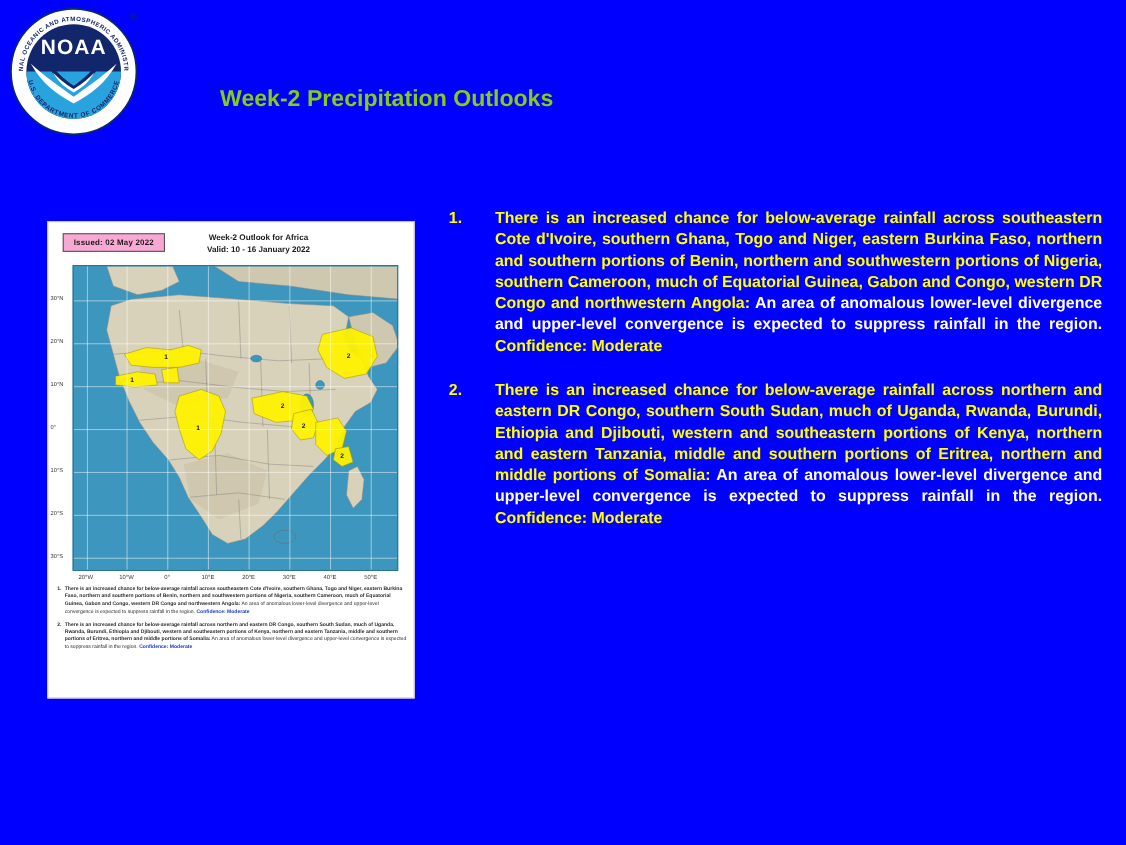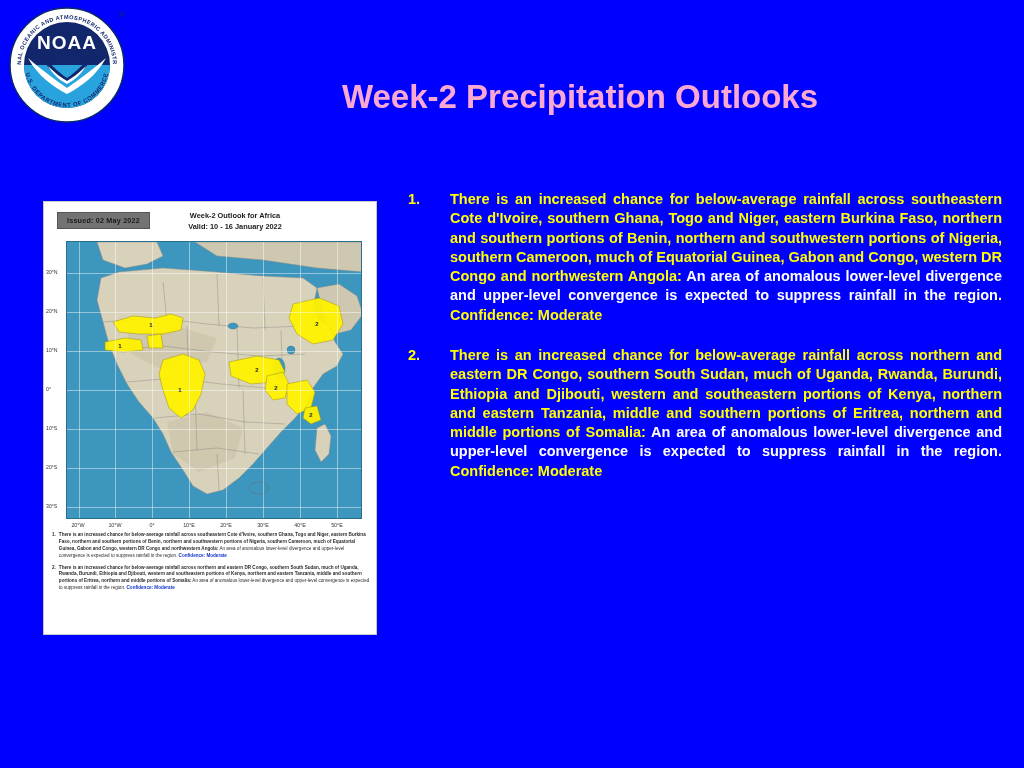--- a/index.html
+++ b/index.html
@@ -11,22 +11,22 @@
   }
   #slide { position: relative; width: 1024px; height: 768px; background: #0000ff; }
 
   
   .noaa-logo { position: absolute; left: 4px; top: 2px; width: 126px; height: 126px; }
   .noaa-logo svg { display: block; width: 126px; height: 126px; }
 
   
   .slide-title {
     position: absolute; left: 200px; top: 78px; width: 760px;
-    text-align: center;
-    font-size: 33px; font-weight: bold; color: #f9a8d4;
+    text-align: left;
+    font-size: 21px; font-weight: bold; color: #84cc16;
     letter-spacing: 0px; white-space: nowrap;
   }
 
   
   .date-subtitle {
     position: absolute; left: 118px; top: 170px;
     font-size: 19px; font-weight: bold; color: #ffff00;
   }
 
   
@@ -34,21 +34,21 @@
     position: absolute; left: 43px; top: 201px;
     width: 334px; height: 434px;
     background: #ffffff;
     border: 1px solid #c8c8c8;
     overflow: hidden;
   }
   .issued-box {
     position: absolute; left: 13px; top: 10px;
     padding: 3px 9px 3px 9px;
     border: 1px solid #555;
-    background: #737373;
+    background: #f9a8d4;
     font-size: 7.2px; font-weight: bold; color: #1a1a1a;
     letter-spacing: .2px;
   }
   .map-head {
     position: absolute; left: 0; top: 9px; width: 334px;
     padding-left: 48px;
     text-align: center;
     font-size: 7.4px; font-weight: bold; color: #1a1a1a; line-height: 1.45;
   }
   .map-frame {

